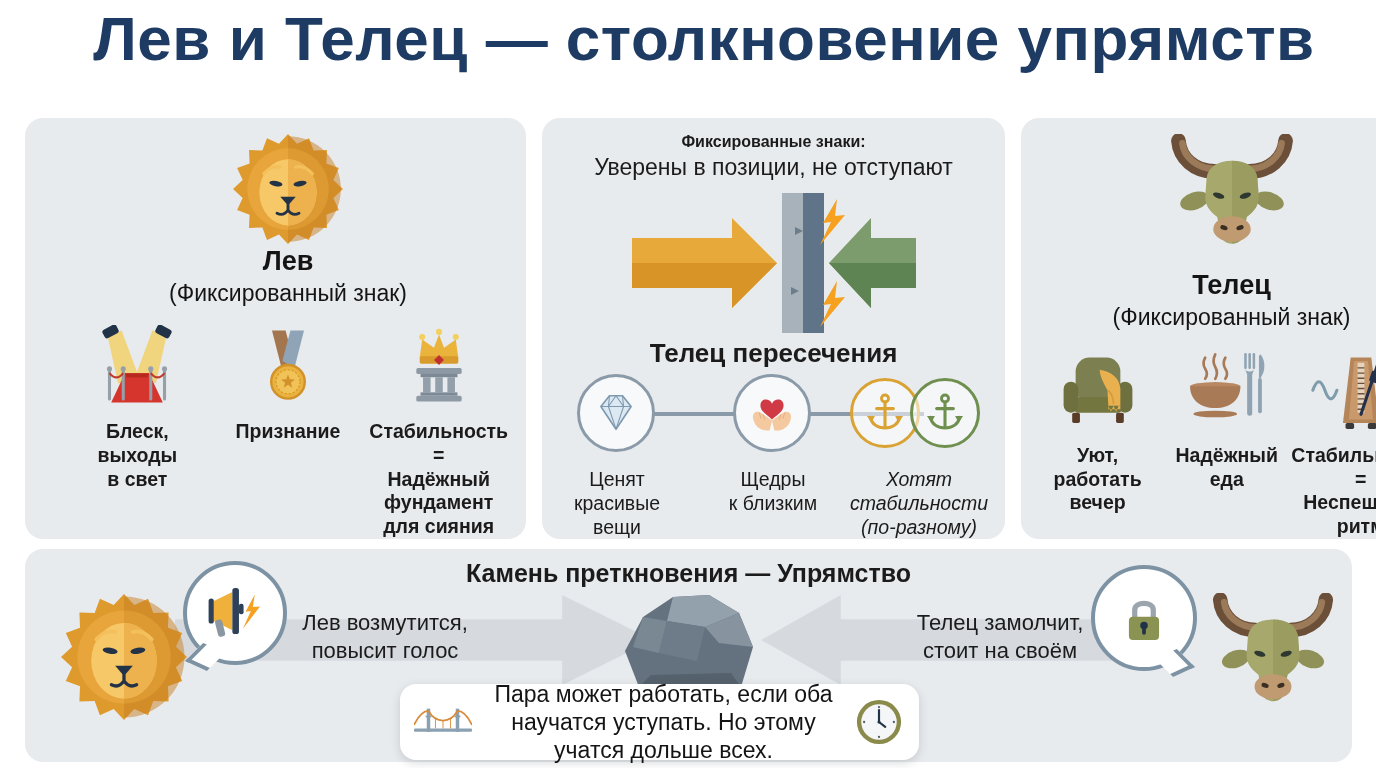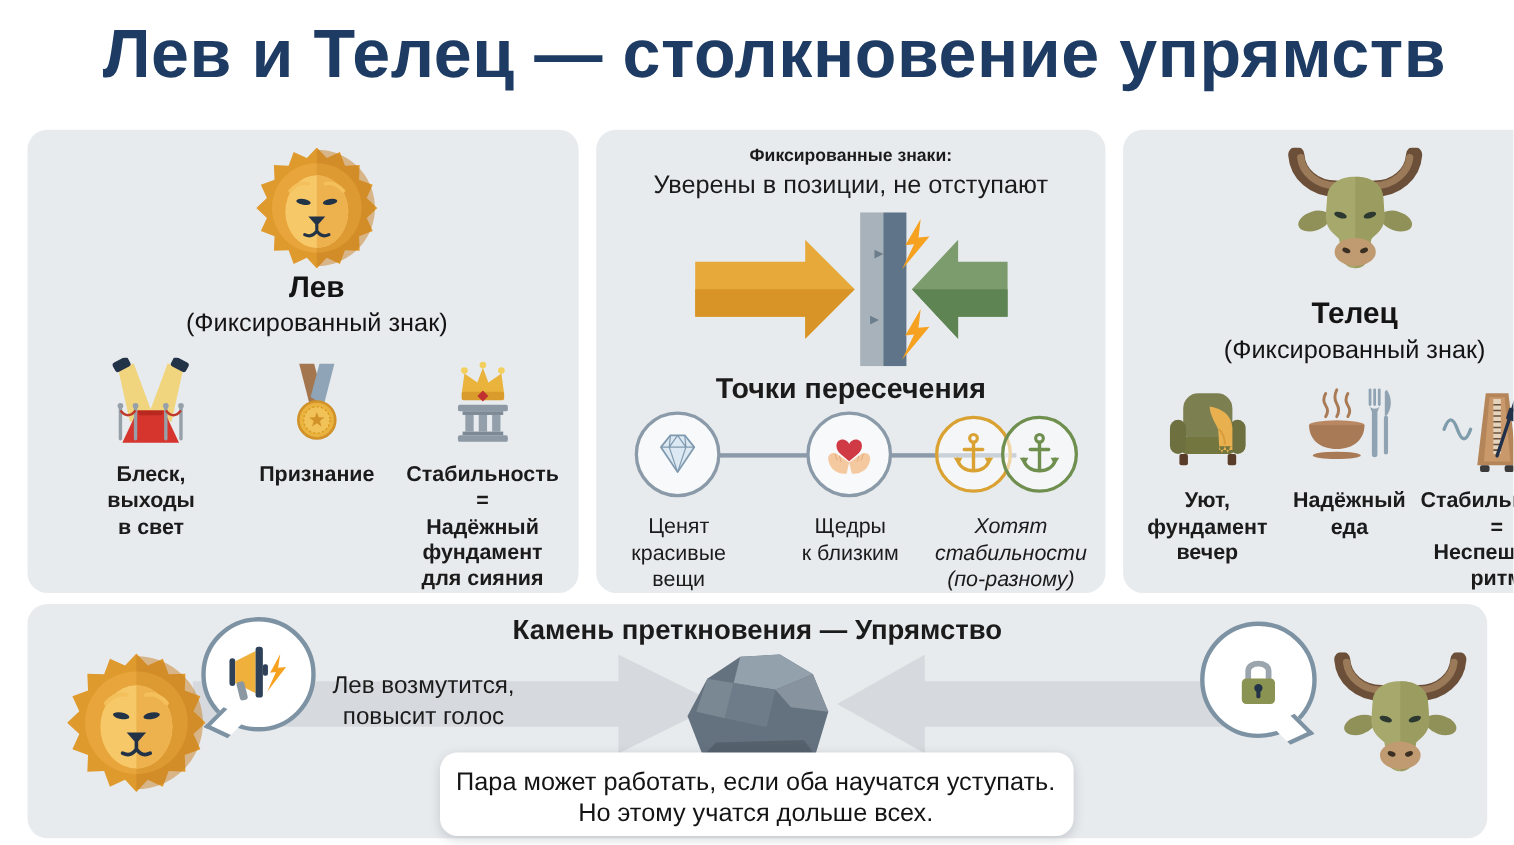--- a/index.html
+++ b/index.html
@@ -1,18 +1,18 @@
 <!DOCTYPE html>
 <html><head>
 <meta charset="utf-8">
 <style>
   html,body{margin:0;padding:0;}
   .page{position:relative;width:1376px;height:768px;background:#ffffff;overflow:hidden;
         font-family:"Liberation Sans",sans-serif;color:#1b1b1b;}
-  .main-title{position:absolute;top:14px;left:0;right:0;margin:0;text-align:center;
+  .main-title{position:absolute;top:3px;left:0;right:0;margin:0;text-align:center;
         font-size:62px;font-weight:700;color:#1d3b63;letter-spacing:0.5px;padding-left:32px;}
   
   .panels{position:absolute;top:118px;left:25px;display:flex;gap:16px;}
   .panel{background:#e8ebee;border-radius:18px;height:421px;box-sizing:border-box;}
   .panel.left{width:501px;padding-left:25px;}
   .panel.center{width:463px;}
   .panel.right{width:421px;}
   .zpanel{display:flex;flex-direction:column;align-items:center;}
   .zicon{margin-top:16px;}
   .zname{font-size:27px;font-weight:700;margin-top:2px;color:#141414;}
@@ -53,23 +53,23 @@
   .bubble{position:absolute;background:#ffffff;border:4px solid #7d93a4;border-radius:50%;z-index:4;
         display:flex;align-items:center;justify-content:center;}
   .bubble-left{left:158px;top:12px;width:96px;height:96px;}
   .bubble-right{left:1066px;top:16px;width:98px;height:98px;}
   .tail{position:absolute;width:20px;height:20px;background:#fff;}
   .tail-left{bottom:-8px;left:6px;border-left:4px solid #7d93a4;border-bottom:4px solid #7d93a4;
         transform:rotate(25deg) skewX(-20deg);}
   .tail-right{bottom:-8px;right:6px;border-right:4px solid #7d93a4;border-bottom:4px solid #7d93a4;
         transform:rotate(-25deg) skewX(20deg);}
   
-  .note-box{position:absolute;left:400px;top:684px;width:576px;height:76px;background:#ffffff;border-radius:16px;
+  .note-box{position:absolute;left:400px;top:684px;width:519px;height:76px;background:#ffffff;border-radius:16px;
         box-shadow:0 3px 10px rgba(40,50,60,0.18);display:flex;align-items:center;gap:12px;
-        padding:0 16px 0 14px;box-sizing:border-box;z-index:5;flex-direction:column;}
+        padding:0 16px 0 14px;box-sizing:border-box;z-index:5;}
   .note-text{flex:1;font-size:23px;line-height:1.22;text-align:center;color:#141414;}
   .defs{position:absolute;width:0;height:0;overflow:hidden;}
 </style>
 </head>
 <body>
 
 <svg class="defs" aria-hidden="true">
   <symbol id="sym-lion" viewBox="0 0 100 100">
     <polygon fill="#df9a2e" points="100,50 91.2,58.2 96.2,69.1 84.9,73.3 85.4,85.4 73.3,84.9 69.1,96.2 58.2,91.2 50,100 41.8,91.2 30.9,96.2 26.7,84.9 14.6,85.4 15.1,73.3 3.8,69.1 8.8,58.2 0,50 8.8,41.8 3.8,30.9 15.1,26.7 14.6,14.6 26.7,15.1 30.9,3.8 41.8,8.8 50,0 58.2,8.8 69.1,3.8 73.3,15.1 85.4,14.6 84.9,26.7 96.2,30.9 91.2,41.8"></polygon>
     <path fill="#c87f22" opacity="0.5" d="M50,2 A48,48 0 0 1 50,98 Z"></path>
@@ -311,21 +311,21 @@
         <polygon fill="#d89427" points="8,70 153,70 108,115 108,95 8,95"></polygon>
         <rect x="158" y="0" width="21" height="140" fill="#a7b2ba"></rect>
         <rect x="179" y="0" width="21" height="140" fill="#5f7488"></rect>
         <polygon fill="#6c7d8b" points="171,34 179,38 171,42"></polygon>
         <polygon fill="#6c7d8b" points="167,94 175,98 167,102"></polygon>
         <polygon fill="#7d9c6d" points="292,45 247,45 247,25 205,70 247,115 247,95 292,95"></polygon>
         <polygon fill="#5f8454" points="205,70 247,115 247,95 292,95 292,70"></polygon>
         <polygon fill="#f6a120" points="213,6 199,30 207,29 196,52 221,22 211,23"></polygon>
         <polygon fill="#f6a120" points="213,88 199,112 207,111 196,134 221,104 211,105"></polygon>
       </svg>
-      <div class="ctitle">Точки пересечения</div>
+      <div class="ctitle">Телец пересечения</div>
       <div class="poi-row">
         <div class="poi-line"></div>
         <div class="poi-circle" style="left:35px;">
           <svg viewBox="0 0 100 100" width="54" height="54">
               <use href="#sym-diamond"></use>
             </svg>
         </div>
         <div class="poi-circle" style="left:191px;">
           <svg viewBox="0 0 100 100" width="58" height="58">
               <use href="#sym-hands"></use>
@@ -359,21 +359,21 @@
       <div class="zname">Телец</div>
       <div class="zsub">(Фиксированный знак)</div>
       <div class="traits">
         <div class="trait">
           <div class="ticon">
               <svg viewBox="0 0 100 100" width="88" height="86">
                 <use href="#sym-chair"></use>
               </svg>
             </div>
           <div class="tlabel pre">Уют,
-фундамент
+работать
 вечер</div>
         </div>
         <div class="trait">
           <div class="ticon">
               <svg viewBox="0 0 100 100" width="90" height="84">
                 <use href="#sym-food"></use>
               </svg>
             </div>
           <div class="tlabel pre">Надёжный
 еда</div>
@@ -403,20 +403,22 @@
       <svg viewBox="0 0 100 100" width="66" height="66">
           <use href="#sym-mega"></use>
         </svg>
       <div class="tail tail-left"></div>
     </div>
     <div class="bp-text bp-text-leo pre">Лев возмутится,
 повысит голос</div>
     <svg class="bp-rock" viewBox="0 0 140 110" width="140" height="110">
         <use href="#sym-rock"></use>
       </svg>
+    <div class="bp-text bp-text-taurus pre">Телец замолчит,
+стоит на своём</div>
     <div class="bubble bubble-right">
       <svg viewBox="0 0 100 100" width="58" height="58">
           <use href="#sym-lock"></use>
         </svg>
       <div class="tail tail-right"></div>
     </div>
     <svg class="bp-bull" viewBox="0 0 100 100" width="136" height="132">
         <use href="#sym-bull"></use>
       </svg>
   </div>

